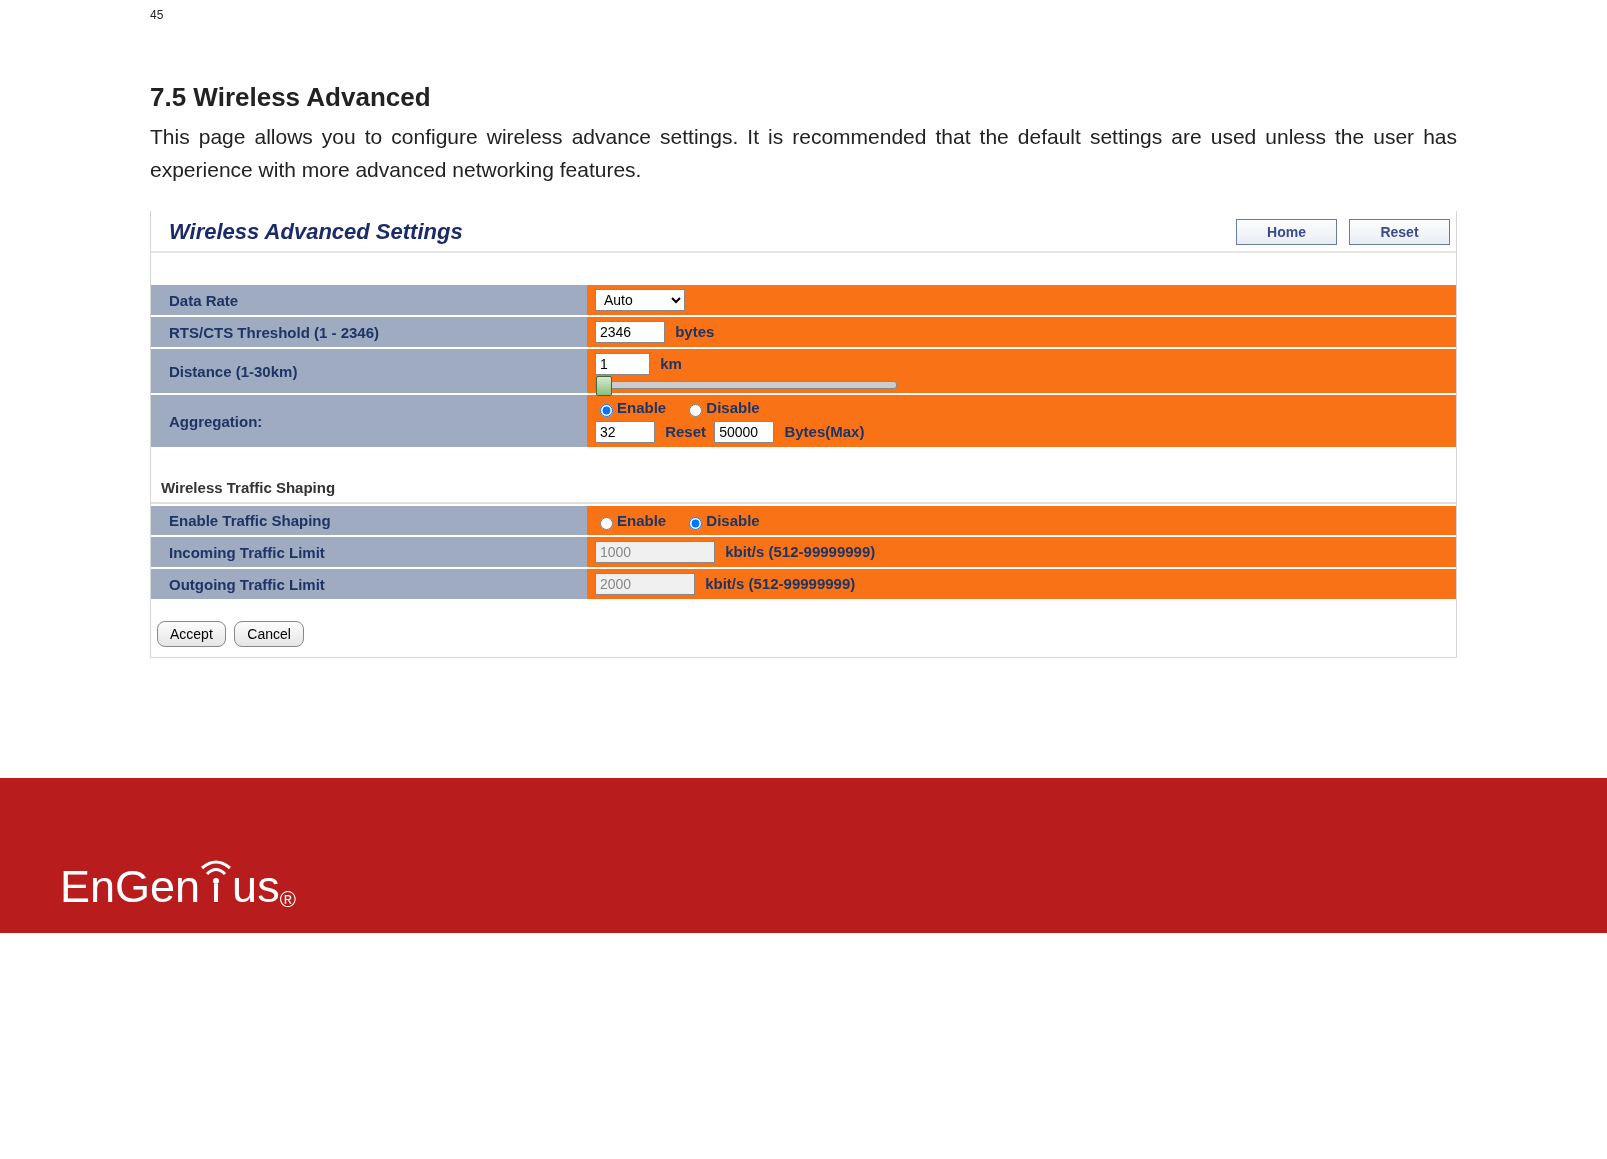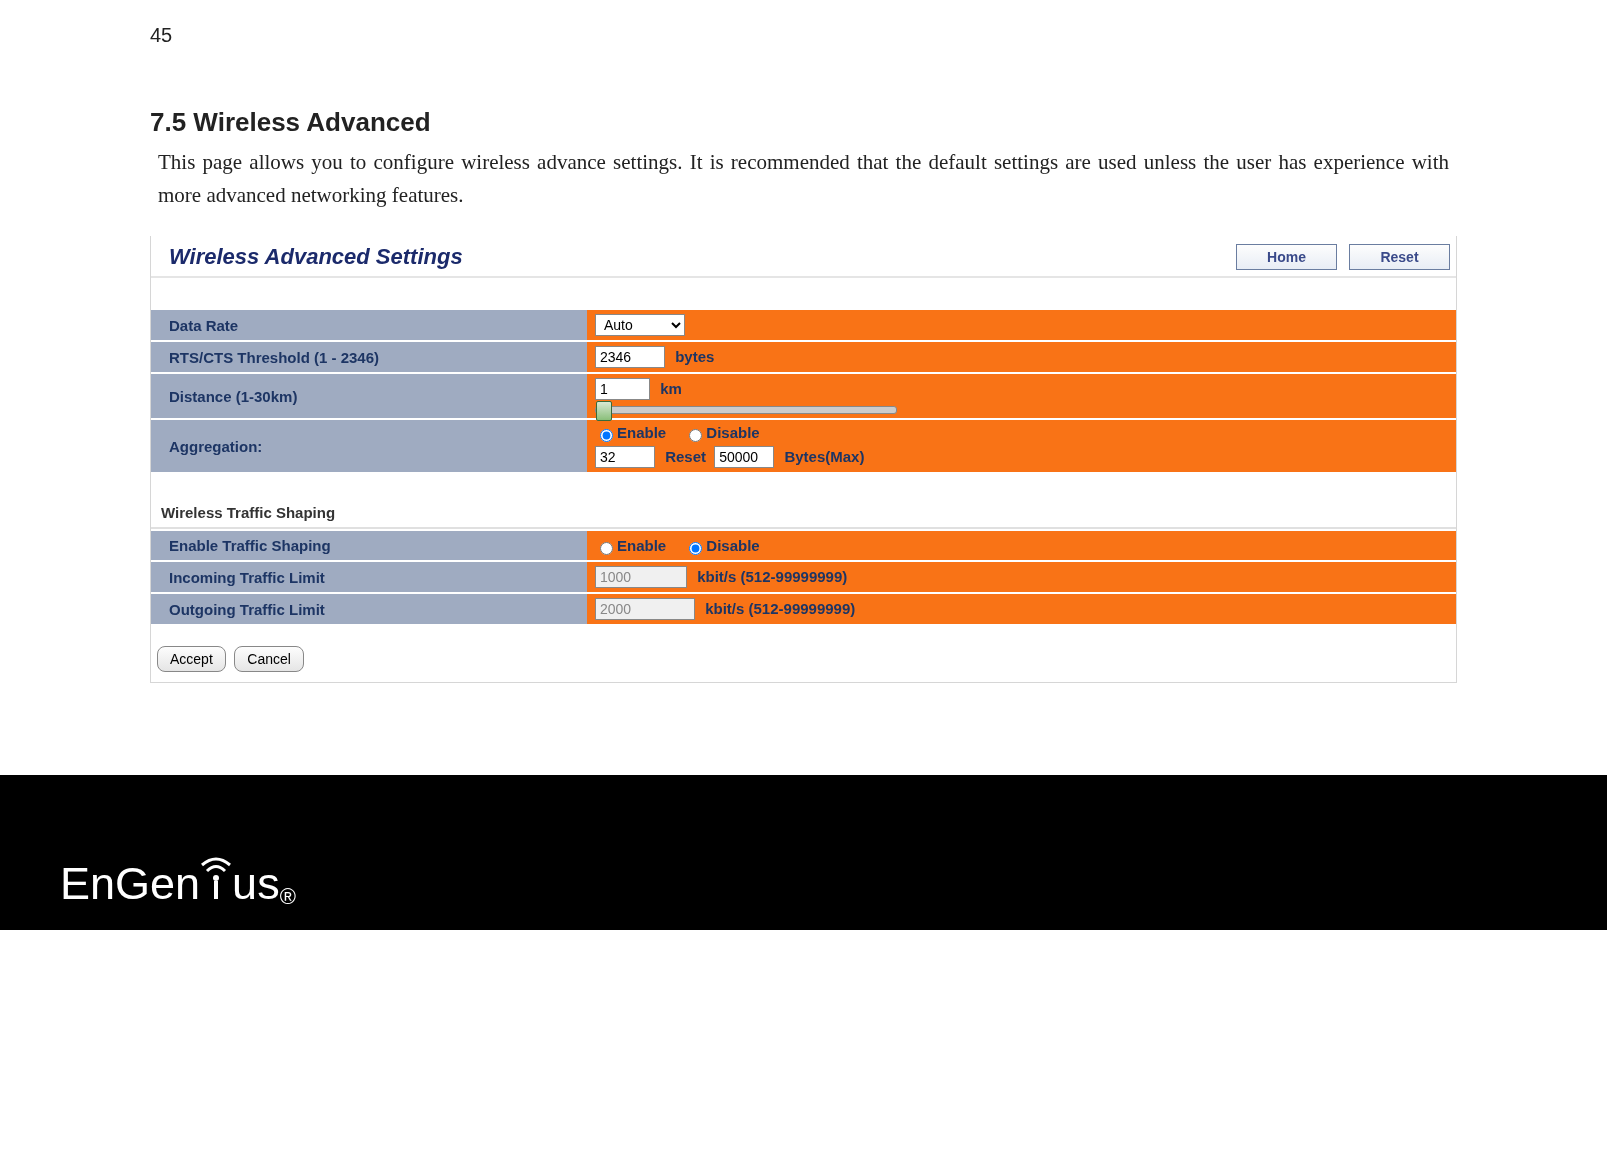--- a/index.html
+++ b/index.html
@@ -1,40 +1,40 @@
 <!DOCTYPE html>
 <html><head>
 <meta charset="utf-8">
 <style>
   html, body { margin:0; padding:0; font-family: "Segoe UI", Arial, sans-serif; background:#fff; color:#222; width:1607px; }
   .page-wrap { padding: 0 150px; }
-  .page-number { font-size:20px; margin-top:24px; }
+  .page-number { font-size:12px; margin-top:8px; }
   h2.section-title { font-size:26px; font-weight:bold; margin:60px 0 8px; }
-  p.intro { font-size:21px; line-height:1.55; margin:0 8px 25px; text-align:justify;font-family:Liberation Serif, serif; }
+  p.intro { font-size:21px; line-height:1.55; margin:0 0 25px; text-align:justify; }
   .ui-box { border:1px solid #d6d6d6; border-top:none; background:#fff; }
   .ui-head { display:flex; align-items:center; padding:8px 6px 6px 6px; border-bottom:2px solid #e5e5e5; }
   .ui-title { font-size:22px; font-weight:bold; font-style:italic; color:#1b2a6b; flex:1;margin-left:12px; }
   .btn-top { width:101px; height:26px; border:1px solid #6a7da0; background:linear-gradient(#fdfdfd,#e8edf5); color:#3a4a8a; font-size:14px; font-weight:bold; cursor:pointer; margin-left:12px; }
   .spacer-row { height:30px; background:#fff; }
   table.cfg { width:100%; border-collapse:collapse; }
   table.cfg tr { background:#9fabc1; border-top:2px solid #fff; border-bottom:2px solid #fff; }
   table.cfg td.label { width:400px; padding:6px 18px; font-size:15px; font-weight:bold; color:#1d3564; vertical-align:middle; }
   table.cfg td.value { padding:4px 8px; font-size:15px; color:#1d3564; background:#f97316; vertical-align:middle; }
   select.inp, input.inp { border:1px solid #888; background:#fff; font-size:14px; height:22px; padding:0 4px; box-sizing:border-box; }
   input.inp.disabled { background:#f0f0f0; color:#888; }
   .unit { font-weight:bold; color:#1d3564; margin-left:6px; }
   .slider-wrap { margin-top:6px; }
   .slider-track { position:relative; width:300px; height:6px; background:#ccc; border:1px solid #888; border-radius:3px; }
   .slider-thumb { position:absolute; top:-6px; left:0; width:14px; height:18px; background:linear-gradient(#d8e8d4,#8abf7a); border:1px solid #3a6a3a; border-radius:2px; }
   .radio-pair label { font-weight:bold; color:#1d3564; margin-right:14px; }
   .radio-pair input { margin-right:4px; vertical-align:middle; }
   .section-sub { font-size:15px; font-weight:bold; color:#333; padding:30px 10px 6px; border-bottom:2px solid #e0e0e0; }
   .actions { padding:20px 6px 10px; }
   .btn-act { height:26px; border:1px solid #888; background:linear-gradient(#fdfdfd,#e5e5e5); font-size:14px; padding:0 12px; cursor:pointer; margin-right:4px; border-radius:8px; }
-  .footer { margin-top:92px; background:#000000; height:155px; position:relative; }
+  .footer { margin-top:120px; background:#b91c1c; height:155px; position:relative; }
   .brand { position:absolute; left:60px; bottom:20px; color:#fff; font-size:45px; font-weight:400; font-family:"Segoe UI", Arial, sans-serif; letter-spacing:0; display:flex; align-items:flex-end; }
   .brand .wifi-icon { display:inline-block; margin:0 -4px -2px -4px; }
   .brand .reg { font-size:22px; vertical-align:super; }
 </style>
 </head>
 <body>
 
 <div class="page-wrap">
   <div class="page-number">45</div>
 
@@ -103,21 +103,21 @@
         <td class="value">
           <div class="radio-pair">
             <label><input type="radio" name="ts" style=""><span>Enable</span></label>
             <label><input type="radio" name="ts" checked="" style=""><span>Disable</span></label>
           </div>
         </td>
       </tr>
       <tr>
         <td class="label">Incoming Traffic Limit</td>
         <td class="value">
-          <input class="inp disabled" style="width: 92px;" disabled="" value="1000">
+          <input class="inp disabled" style="width: 120px;" disabled="" value="1000">
           <span class="unit">kbit/s (512-99999999)</span>
         </td>
       </tr>
       <tr>
         <td class="label">Outgoing Traffic Limit</td>
         <td class="value">
           <input class="inp disabled" style="width: 100px;" disabled="" value="2000">
           <span class="unit">kbit/s (512-99999999)</span>
         </td>
       </tr>

